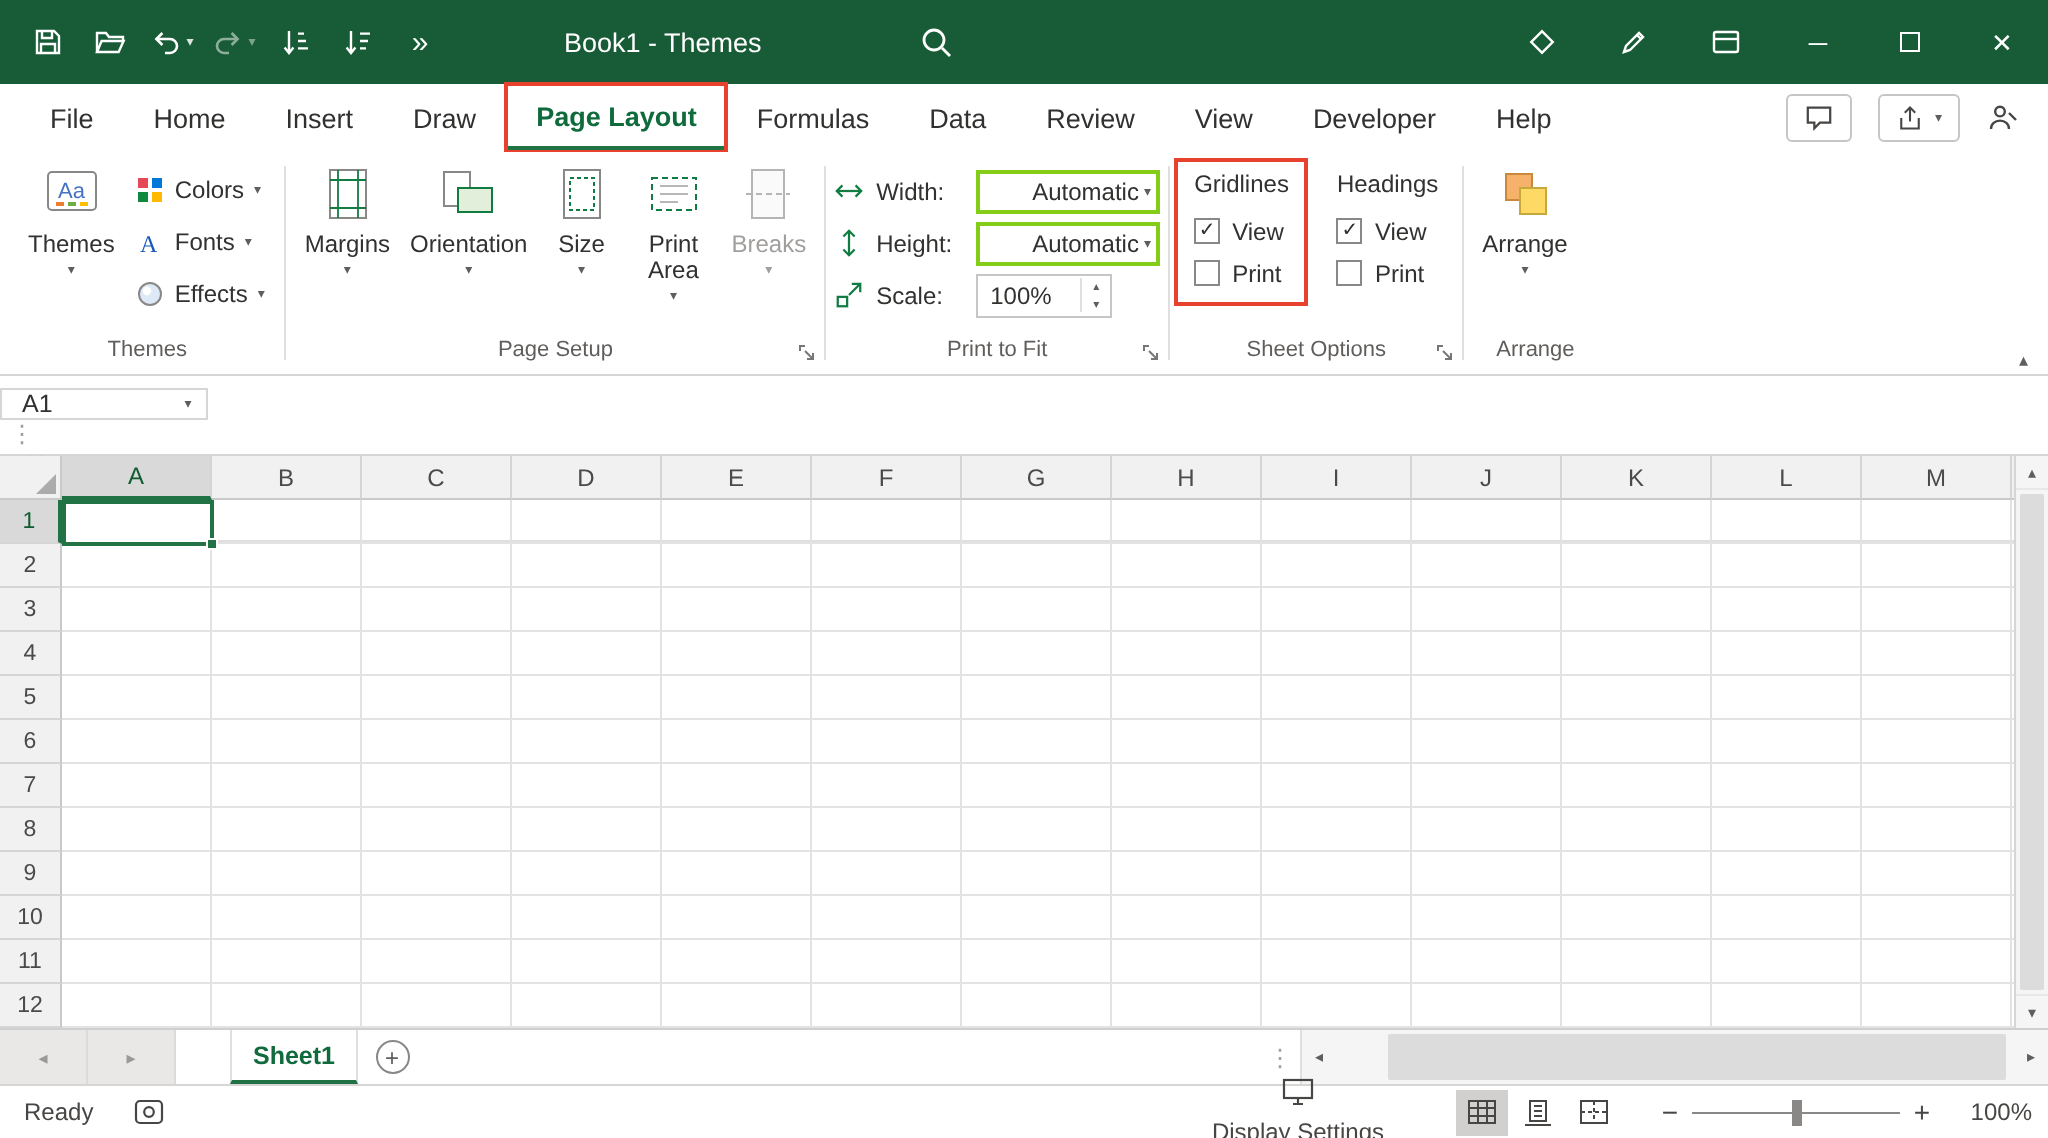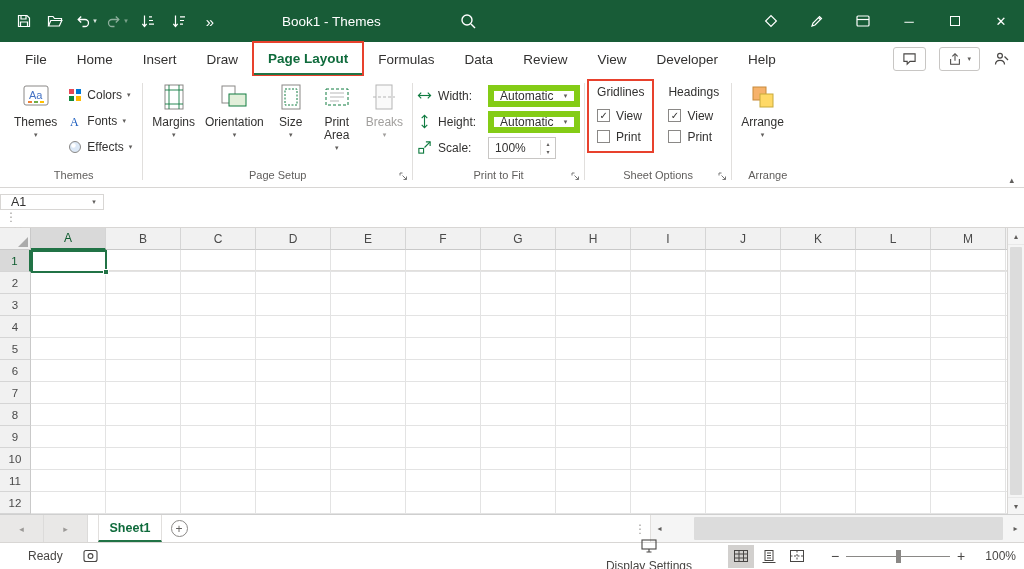--- a/index.html
+++ b/index.html
@@ -42,21 +42,21 @@
 .bigbtn .blbl{font-size:12px;line-height:13px;margin-top:3px;white-space:nowrap;}
 .bigbtn .blbl.wrap{white-space:normal;width:38px;}
 .bigbtn .bchev{font-size:7px;color:#605E5C;margin-top:2px;}
 .bigbtn.disabled .blbl,.bigbtn.disabled .bchev{color:#A19F9D;}
 .vstack{display:flex;flex-direction:column;gap:2px;padding-top:5px;}
 .smallbtn{display:flex;align-items:center;gap:5px;height:24px;padding:0 6px;font-size:12px;}
 .smallbtn .bchev{font-size:7px;color:#605E5C;}
 .stf{flex-direction:column;display:flex;gap:3px;padding-top:6px;}
 .stfrow{display:flex;align-items:center;gap:6px;height:23px;}
 .stflbl{font-size:12px;width:44px;}
-.combo{width:92px;height:22px;border:6px solid #84cc16;display:flex;align-items:center;background:#fff;}
+.combo{width:92px;height:22px;border:2px solid #84cc16;display:flex;align-items:center;background:#fff;padding-left:20px;}
 .combo .cval{flex:1;padding-left:6px;font-size:12px;}
 .combo .carr{width:17px;text-align:center;font-size:7px;color:#605E5C;}
 .spin{width:68px;height:22px;border:1px solid #C8C6C4;display:flex;align-items:center;background:#fff;}
 .spin .cval{flex:1;padding-left:6px;font-size:12px;}
 .spinarrs{width:15px;display:flex;flex-direction:column;align-items:center;font-size:6px;color:#605E5C;gap:1px;border-left:1px solid #E1DFDD;}
 .so{display:flex;gap:8px;padding-top:3px;}
 .socol{display:flex;flex-direction:column;padding:2px 8px 4px;}
 .socol.hl{outline:2px solid #E8412D;}
 .sotitle{font-size:12px;margin-bottom:4px;height:18px;display:flex;align-items:center;}
 .chk{display:flex;align-items:center;gap:6px;height:21px;font-size:12px;}
@@ -96,31 +96,31 @@
 .vscroll{width:17px;border-left:1px solid #D8D6D4;background:#F5F5F5;display:flex;flex-direction:column;}
 .sbtn{width:16px;height:17px;display:flex;align-items:center;justify-content:center;font-size:8px;color:#605E5C;background:#F5F5F5;border-bottom:1px solid #E8E8E8;}
 .sbtn.bot{border-bottom:none;border-top:1px solid #E8E8E8;}
 .vtrack{flex:1;position:relative;}
 .vthumb{position:absolute;left:2px;right:2px;top:2px;bottom:2px;background:#DCDCDC;border-radius:1px;}
 
 
 .sheetbar{height:28px;display:flex;align-items:stretch;background:#fff;border-top:1px solid #CFCFCF;}
 .snav{display:flex;}
 .snavbtn{width:44px;display:flex;align-items:center;justify-content:center;background:#E9E8E7;color:#9B9997;font-size:9px;border-right:1px solid #DCDBDA;}
-.stab{width:64px;margin-left:10px;display:flex;align-items:center;justify-content:center;font-size:12.5px;font-weight:bold;color:#0F6B3C;background:#fff;border-right:1px solid #E1DFDD;border-left:1px solid #E1DFDD;border-bottom:2px solid #217346;}
+.stab{width:64px;margin-left:27px;display:flex;align-items:center;justify-content:center;font-size:12.5px;font-weight:bold;color:#0F6B3C;background:#fff;border-right:1px solid #E1DFDD;border-left:1px solid #E1DFDD;border-bottom:2px solid #217346;}
 .addsheet{width:34px;display:flex;align-items:center;justify-content:center;}
 .addcirc{width:17px;height:17px;border:1px solid #8A8886;border-radius:50%;display:flex;align-items:center;justify-content:center;font-size:12px;color:#605E5C;line-height:1;}
 .sdots{width:20px;display:flex;align-items:center;justify-content:center;color:#A19F9D;font-size:12px;}
 .hscroll{width:374px;display:flex;align-items:stretch;background:#F5F5F5;border-left:1px solid #E1DFDD;}
 .hsbtn{width:17px;display:flex;align-items:center;justify-content:center;font-size:8px;color:#605E5C;}
 .htrack{flex:1;position:relative;}
 .hthumb{position:absolute;top:2px;bottom:2px;left:26px;right:4px;background:#DCDCDC;border-radius:1px;}
 
 
-.statusbar{height:27px;border-top:1px solid #D8D6D4;display:flex;align-items:center;background:#fff;font-size:12px;color:#484644;padding-left:28px;}
+.statusbar{height:27px;border-top:1px solid #D8D6D4;display:flex;align-items:center;background:#fff;font-size:12px;color:#484644;padding-left:12px;}
 .sready{margin-right:20px;}
 .smacro{display:flex;align-items:center;}
 .sdisplay{margin-left:auto;display:flex;align-items:center;gap:6px;flex-direction:column;}
 .sviews{display:flex;margin-left:36px;gap:2px;}
 .vbtn{width:26px;height:23px;display:flex;align-items:center;justify-content:center;}
 .vbtn.sel{background:#D2D0CE;}
 .szoom{display:flex;align-items:center;margin-left:14px;padding-right:8px;}
 .zbtn{width:22px;text-align:center;font-size:14px;color:#484644;}
 .zslider{width:104px;height:23px;position:relative;}
 .ztrack{position:absolute;left:0;right:0;top:11px;height:1px;background:#8A8886;}

